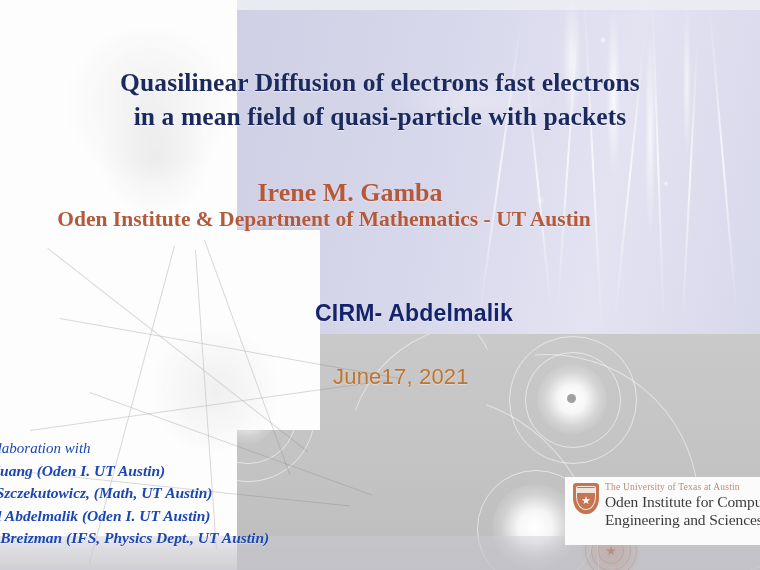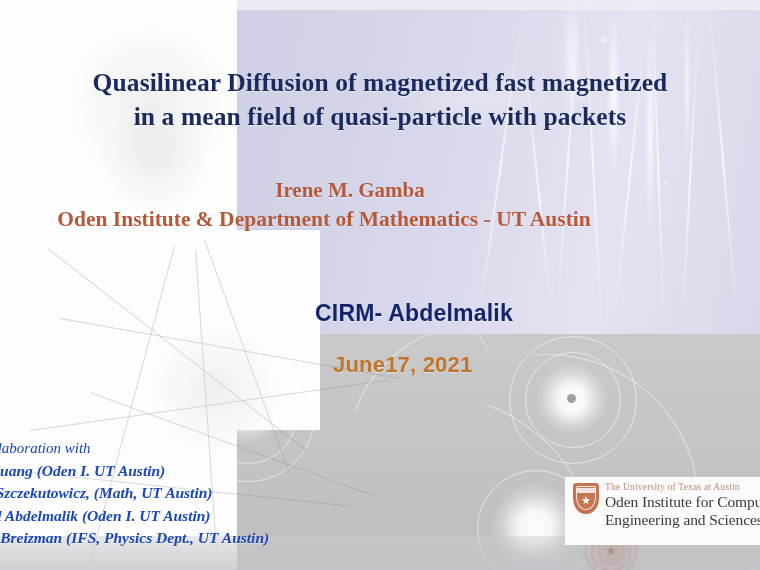--- a/index.html
+++ b/index.html
@@ -171,21 +171,21 @@
   }
   .author {
     position: absolute;
     top: 178px;
     left: 0;
     width: 700px;
     text-align: center;
     color: #b4593a;
     font-family: "Liberation Serif", serif;
     font-weight: bold;
-    font-size: 21px;
+    font-size: 26px;
     text-shadow: 0 1px 1px rgba(255,255,255,0.5);
   }
   .affiliation {
     position: absolute;
     top: 207px;
     left: 0;
     width: 648px;
     text-align: center;
     color: #b4593a;
     font-family: "Liberation Serif", serif;
@@ -199,25 +199,25 @@
     left: 315px;
     color: #14246b;
     font-family: "Liberation Sans", sans-serif;
     font-weight: bold;
     font-size: 23px;
     letter-spacing: 0.2px;
     text-shadow: 0 1px 1px rgba(255,255,255,0.45);
   }
   .date {
     position: absolute;
-    top: 352px;
+    top: 364px;
     left: 333px;
     color: #c0752c;
     font-family: "Liberation Sans", sans-serif;
-    font-weight: bold;
+    font-weight: normal;
     font-size: 22px;
     letter-spacing: 0.2px;
     text-shadow: 0 1px 1px rgba(255,255,255,0.4);
   }
   .collab {
     position: absolute;
     left: 0;
     top: 437px;
     width: 420px;
     color: #1b47b4;
@@ -398,21 +398,21 @@
     <div class="smudge" style="left:55px;  top:28px;  width:190px; height:150px;"></div>
     <div class="smudge" style="left:95px;  top:105px; width:120px; height:110px;"></div>
     <div class="smudge" style="left:140px; top:330px; width:150px; height:120px;"></div>
   </div>
 
   <div class="bg-bottom-strip"></div>
 
   <div class="content">
 
     <div class="title">
-      <span>Quasilinear Diffusion of magnetized fast magnetized</span>
+      <span>Quasilinear Diffusion of electrons fast electrons</span>
       <span class="line2">in a  mean field of quasi-particle with packets</span>
     </div>
 
     <div class="author">Irene M. Gamba</div>
 
     <div class="affiliation">Oden Institute &amp; Department of Mathematics - UT Austin</div>
 
     <div class="venue">CIRM- Abdelmalik</div>
 
     <div class="date">June17, 2021</div>

